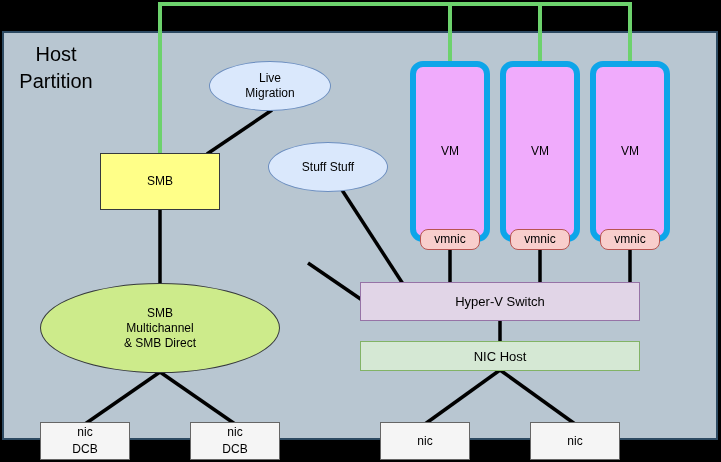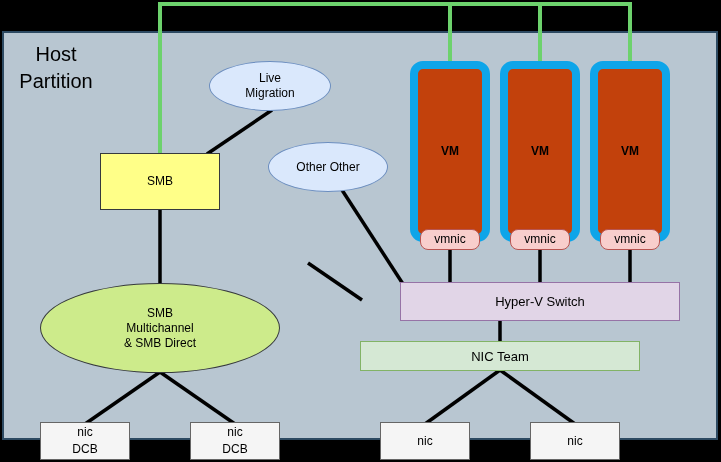--- a/index.html
+++ b/index.html
@@ -16,23 +16,23 @@
     font-size:20px;line-height:27px;text-align:center;color:#000;
   }
   #wires{position:absolute;left:0;top:0;width:721px;height:462px;pointer-events:none;}
   .node{
     position:absolute;box-sizing:border-box;display:flex;align-items:center;justify-content:center;
     text-align:center;font-size:12px;line-height:15px;color:#000;
   }
   .rect{background:#ffff88;border:1px solid #36393d;}
   .ellipse{background:#dae8fc;border:1px solid #6c8ebf;border-radius:50%;}
   .ellipse-green{background:#cdeb8b;border:1px solid #36393d;border-radius:50%;}
-  .vm{background:#c2410c;border:8px solid #0ea5e9;border-radius:13px;font-weight:bold;}
+  .vm{background:#f0abfc;border:6px solid #0ea5e9;border-radius:13px;}
   .vmnic{background:#f8cecc;border:1.5px solid #b85450;border-radius:8px;z-index:3;}
-  .switch{background:#e1d5e7;border:1px solid #9673a6;font-size:13px;margin-left:40px;}
+  .switch{background:#e1d5e7;border:1px solid #9673a6;font-size:13px;}
   .nicteam{background:#d5e8d4;border:1px solid #82b366;font-size:13px;}
   .nicbox{background:#f5f5f5;border:1px solid #666666;line-height:17px;z-index:3;}
   
   #smb{left:100px;top:153px;width:120px;height:57px;}
   #live-migration{left:209px;top:61px;width:122px;height:50px;}
   #other-stuff{left:268px;top:142px;width:120px;height:50px;}
   #mgmt{left:220px;top:222px;width:120px;height:46px;}
   #smb-mc{left:40px;top:283px;width:240px;height:90px;}
   #vm-1{left:410px;top:61px;width:80px;height:181px;}
   #vm-2{left:500px;top:61px;width:80px;height:181px;}
@@ -97,36 +97,36 @@
   </div>
 
   <div id="smb" class="node rect">
     <span>SMB</span>
   </div>
 
   <div id="live-migration" class="node ellipse">
     <span style="width:70px;">Live Migration</span>
   </div>
   <div id="other-stuff" class="node ellipse">
-    <span>Other Other</span>
+    <span>Stuff Stuff</span>
   </div>
 
   <div id="smb-mc" class="node ellipse-green">
     <span>
       <span style="display:block">SMB</span>
       <span style="display:block">Multichannel</span>
       <span style="display:block">&amp; SMB Direct</span>
     </span>
   </div>
 
   <div id="hyperv-switch" class="node switch">
     <span>Hyper-V Switch</span>
   </div>
   <div id="nic-team" class="node nicteam">
-    <span>NIC Team</span>
+    <span>NIC Host</span>
   </div>
 
   <div id="nic-dcb-1" class="node nicbox">
     <span>
       <span style="display:block">nic</span>
       <span style="display:block">DCB</span>
     </span>
   </div>
   <div id="nic-dcb-2" class="node nicbox">
     <span>

